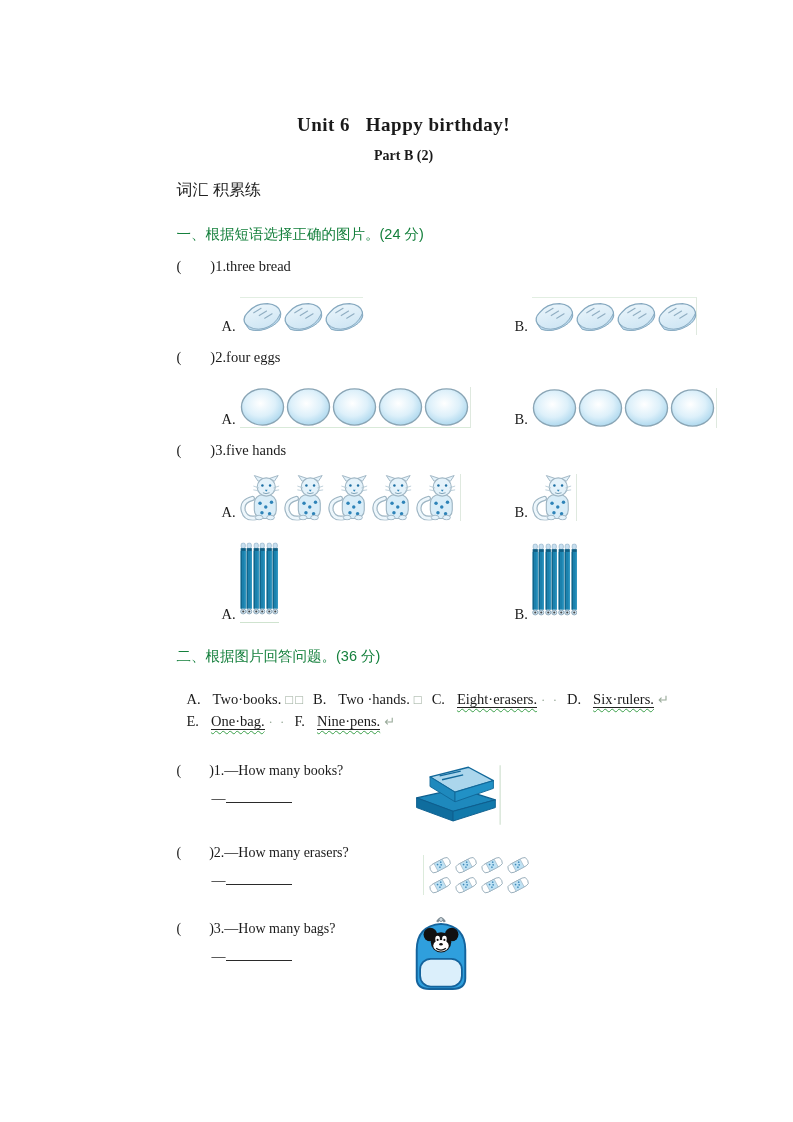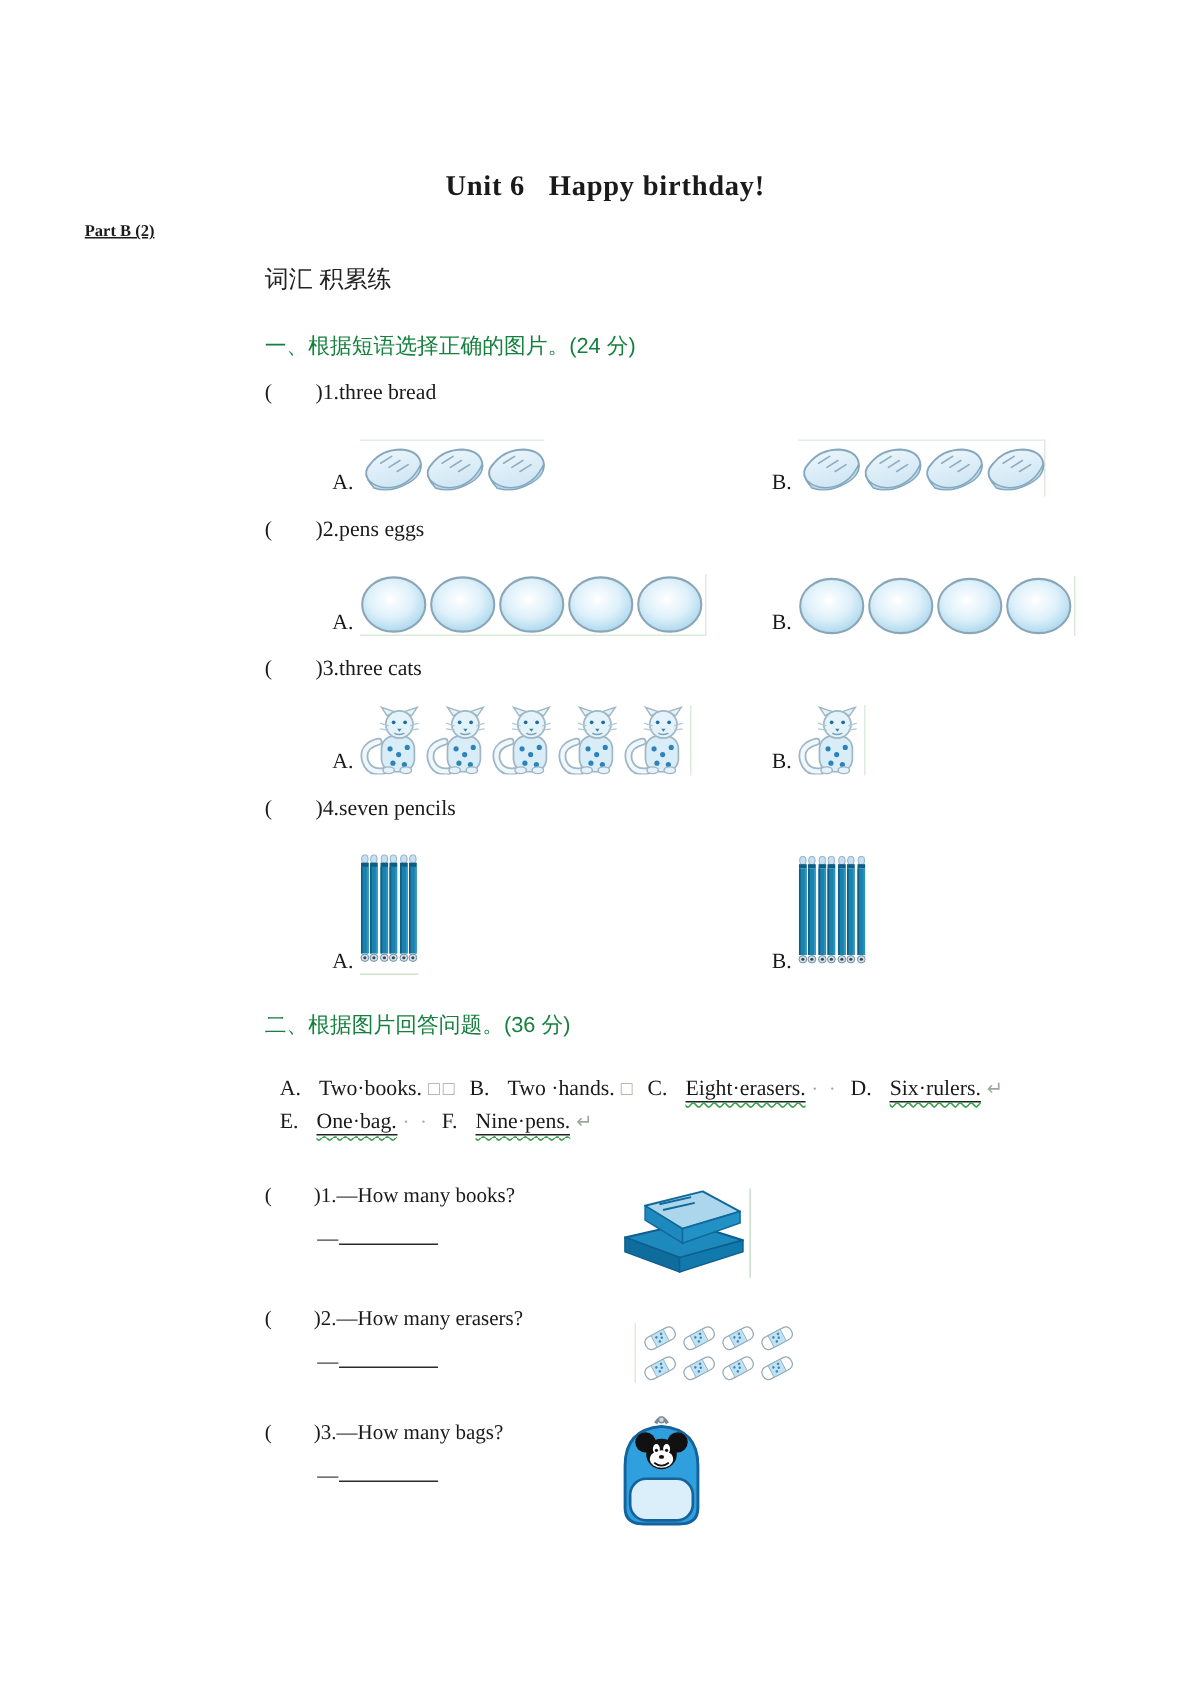--- a/index.html
+++ b/index.html
@@ -5,21 +5,21 @@
   html,body{margin:0;padding:0;background:#fff;}
   .page{
     position:relative;width:694px;height:1122px;margin:12px auto;background:#fff;
     font-family:"Liberation Serif", serif;color:#1a1a1a;overflow:hidden;padding-left:14px;
   }
   .cjk{font-family:"Liberation Sans", sans-serif;}
   .title{
     padding-top:102px;text-align:center;font-weight:bold;font-size:19px;
     white-space:pre;letter-spacing:.5px;
   }
-  .subtitle{margin-top:12px;font-weight:bold;font-size:11px;text-decoration:underline;}
+  .subtitle{margin-top:12px;text-align:center;font-weight:bold;font-size:14px;}
   .tag{margin:16px 0 0 120px;font-size:16px;color:#222;}
   .tag2{margin-top:46px;}
   .sec-heading{margin:24px 0 0 120px;font-size:14.5px;color:#15803d;}
   .q-line{margin:14px 0 0 120px;font-size:14.5px;white-space:pre;}
   .img-row{display:flex;margin-left:120px;align-items:flex-end;}
   .img-a{width:338px;display:flex;align-items:flex-end;}
   .img-b{display:flex;align-items:flex-end;}
   .opt-label{font-size:14.5px;margin:0 4px 0 45px;}
   .img-b .opt-label{margin-left:0;}
   .icon-strip{display:flex;align-items:flex-end;}
@@ -165,21 +165,21 @@
           <svg class="icon icon-bread" viewBox="0 0 48 40">
             <use href="#sym-bread"></use>
           </svg>
           <svg class="icon icon-bread" viewBox="0 0 48 40">
             <use href="#sym-bread"></use>
           </svg>
         </div>
     </div>
   </div>
 
-  <div class="q-line"><span>(        )2.</span><span>pens eggs</span></div>
+  <div class="q-line"><span>(        )2.</span><span>four eggs</span></div>
   <div class="img-row row-egg">
     <div class="img-a">
       <span class="opt-label">A.</span>
       <div class="icon-strip strip-bottom strip-right">
           <svg class="icon icon-egg" viewBox="0 0 46 40">
             <use href="#sym-egg"></use>
           </svg>
           <svg class="icon icon-egg" viewBox="0 0 46 40">
             <use href="#sym-egg"></use>
           </svg>
@@ -206,21 +206,21 @@
           <svg class="icon icon-egg" viewBox="0 0 46 40">
             <use href="#sym-egg"></use>
           </svg>
           <svg class="icon icon-egg" viewBox="0 0 46 40">
             <use href="#sym-egg"></use>
           </svg>
         </div>
     </div>
   </div>
 
-  <div class="q-line"><span>(        )3.</span><span>three cats</span></div>
+  <div class="q-line"><span>(        )3.</span><span>five hands</span></div>
   <div class="img-row row-cat">
     <div class="img-a">
       <span class="opt-label">A.</span>
       <div class="icon-strip strip-right">
           <svg class="icon icon-cat" viewBox="0 0 44 48">
             <use href="#sym-cat"></use>
           </svg>
           <svg class="icon icon-cat" viewBox="0 0 44 48">
             <use href="#sym-cat"></use>
           </svg>
@@ -238,21 +238,20 @@
     <div class="img-b">
       <span class="opt-label">B.</span>
       <div class="icon-strip strip-right">
           <svg class="icon icon-cat" viewBox="0 0 44 48">
             <use href="#sym-cat"></use>
           </svg>
         </div>
     </div>
   </div>
 
-  <div class="q-line"><span>(        )4.</span><span>seven pencils</span></div>
   <div class="img-row row-pencil">
     <div class="img-a">
       <span class="opt-label">A.</span>
       <div class="icon-strip pencilA">
           <svg class="icon icon-pencil" viewBox="0 0 8 90">
             <use href="#sym-pencil"></use>
           </svg>
           <svg class="icon icon-pencil" viewBox="0 0 8 90">
             <use href="#sym-pencil"></use>
           </svg>

